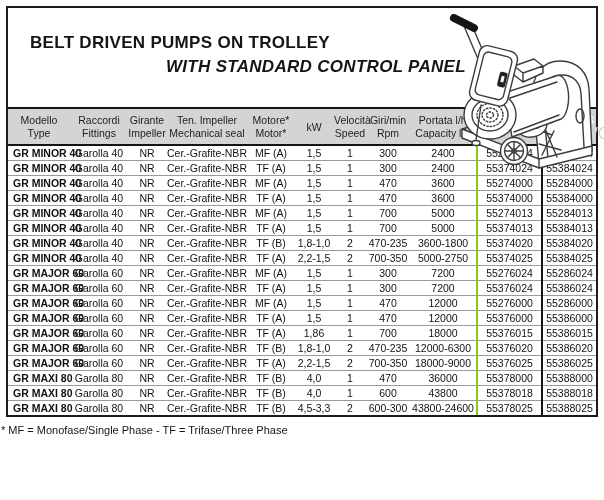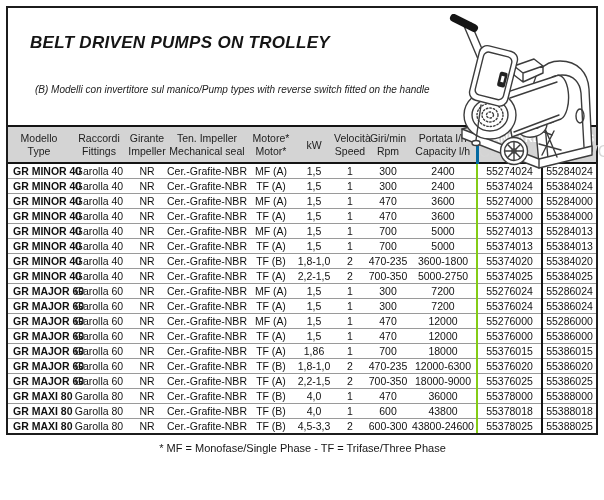--- a/index.html
+++ b/index.html
@@ -6,21 +6,21 @@
   body{
     width:604px;height:500px;background:#ffffff;position:relative;
     font-family:"Liberation Sans", sans-serif;color:#111;overflow:hidden;
   }
   .frame{
     box-sizing:border-box;margin:6px 6px 0 6px;width:592px;
     border:2px solid #1c1c1c;background:#fff;position:relative;
   }
   .title-block{padding:25px 0 0 22px;}
   .title-l1{
-    font-size:17px;font-weight:bold;font-style:italic;letter-spacing:.3px;
+    font-size:17px;font-weight:bold;letter-spacing:.3px;
     color:#151515;line-height:20px;white-space:nowrap;
   }
   .title-l2{
     font-size:17px;font-weight:bold;font-style:italic;letter-spacing:.3px;
     color:#151515;line-height:20px;margin:4px 0 0 136px;white-space:nowrap;
   }
   .notes{margin:30px 0 0 27px;font-size:10px;font-style:italic;line-height:14px;color:#222;}
   .illustration{position:absolute;top:6px;right:2px;width:150px;height:155px;}
   table.pumps{
     border-collapse:collapse;table-layout:fixed;width:588px;margin-top:28px;
@@ -42,31 +42,32 @@
   th.th-dark .h2{color:#d6d6d6;font-size:16px;}
   table.pumps td{
     font-size:10.5px;line-height:14px;height:14px;padding:0;text-align:center;
     border-top:1px solid #9a9a9a;white-space:nowrap;overflow:visible;color:#111;
   }
   table.pumps tr td:first-child{
     text-align:left;padding-left:5px;font-weight:bold;font-size:10.5px;
   }
   table.pumps td.code-std{border-left:2px solid #84cc16;text-align:center;}
   table.pumps td.code-byp{border-left:2px solid #141414;}
-  .footnote{margin:7px 0 0 1px;font-size:11px;color:#151515;text-align:center;}
+  .footnote{margin:7px 0 0 1px;font-size:11px;color:#151515;}
   svg .ln{fill:none;stroke:#3c3c3c;stroke-width:1.4;stroke-linejoin:round;stroke-linecap:round;}
   svg .fw{fill:#ffffff;stroke:#3c3c3c;stroke-width:1.4;stroke-linejoin:round;}
 </style>
 </head>
 <body>
 
 <div class="frame">
 
   <div class="title-block">
     <div class="title-l1">BELT DRIVEN PUMPS ON TROLLEY</div>
+    <div class="title-l2">WITH STANDARD CONTROL PANEL</div>
   </div>
 
   <svg class="illustration" viewBox="0 0 150 155" xmlns="http://www.w3.org/2000/svg">
     <g>
       <path class="fw" d="M95,150 L89,84 C87,59 100,47 116,47 C134,47 144,59 145,75 L148,137 L128,145 Z"></path>
       <path class="ln" d="M104,145 L99,87 C98,68 106,61 118,61 C130,61 136,69 137,79 L140,133"></path>
       <ellipse class="ln" cx="136" cy="102" rx="4" ry="7"></ellipse>
     </g>
     <g>
       <path class="fw" d="M18,115 L95,145 L148,132 L148,141 L95,154 L18,124 Z"></path>
@@ -109,21 +110,20 @@
       <circle class="fw" cx="70" cy="137" r="13.5" stroke-width="3"></circle>
       <circle class="ln" cx="70" cy="137" r="9.5" stroke-width="1.1"></circle>
       <g class="ln" stroke-width="1">
         <path d="M70,128 L70,146 M61,137 L79,137 M63.6,130.6 L76.4,143.4 M76.4,130.6 L63.6,143.4"></path>
       </g>
       <circle cx="70" cy="137" r="2.8" fill="#444"></circle>
     </g>
   </svg>
 
   <div class="notes">
-    <div>(B) Modelli con invertitore sul manico/Pump types with reverse switch fitted on the handle</div>
   </div>
 
   <table class="pumps">
     <colgroup>
       <col style="width:62px">
         <col style="width:58px">
         <col style="width:38px">
       <col style="width:82px">
         <col style="width:46px">
         <col style="width:40px">

